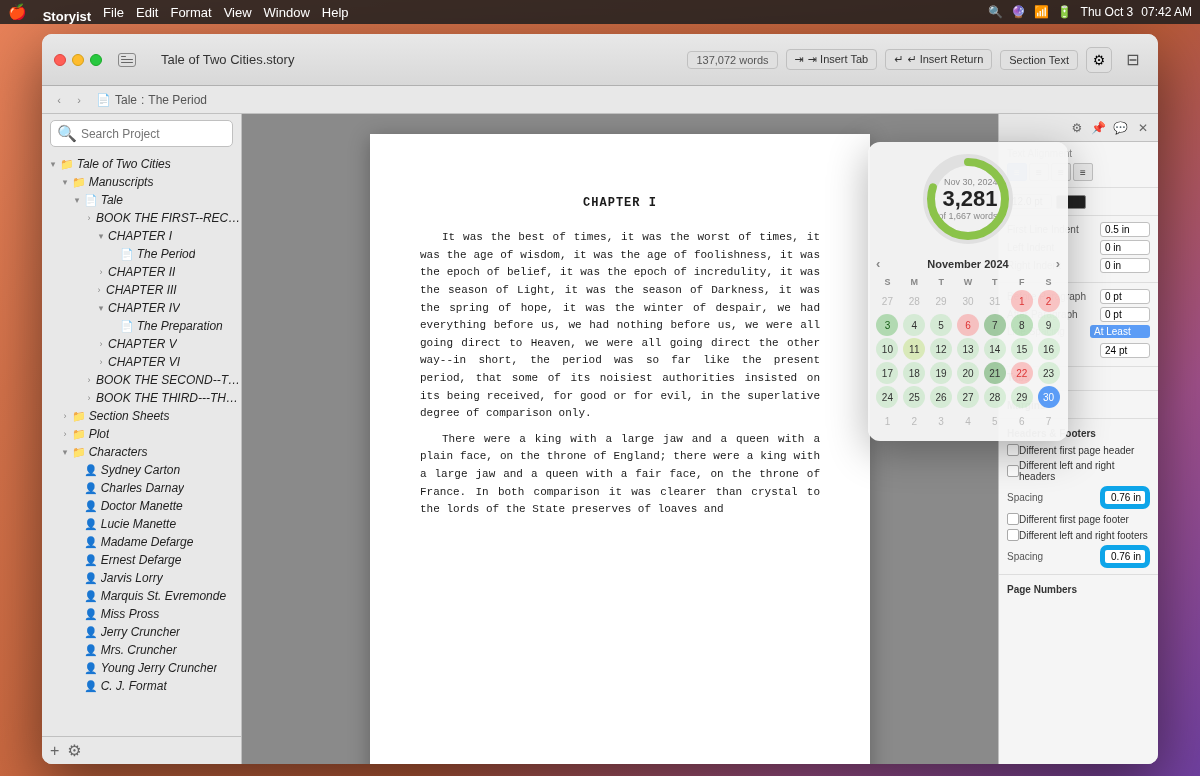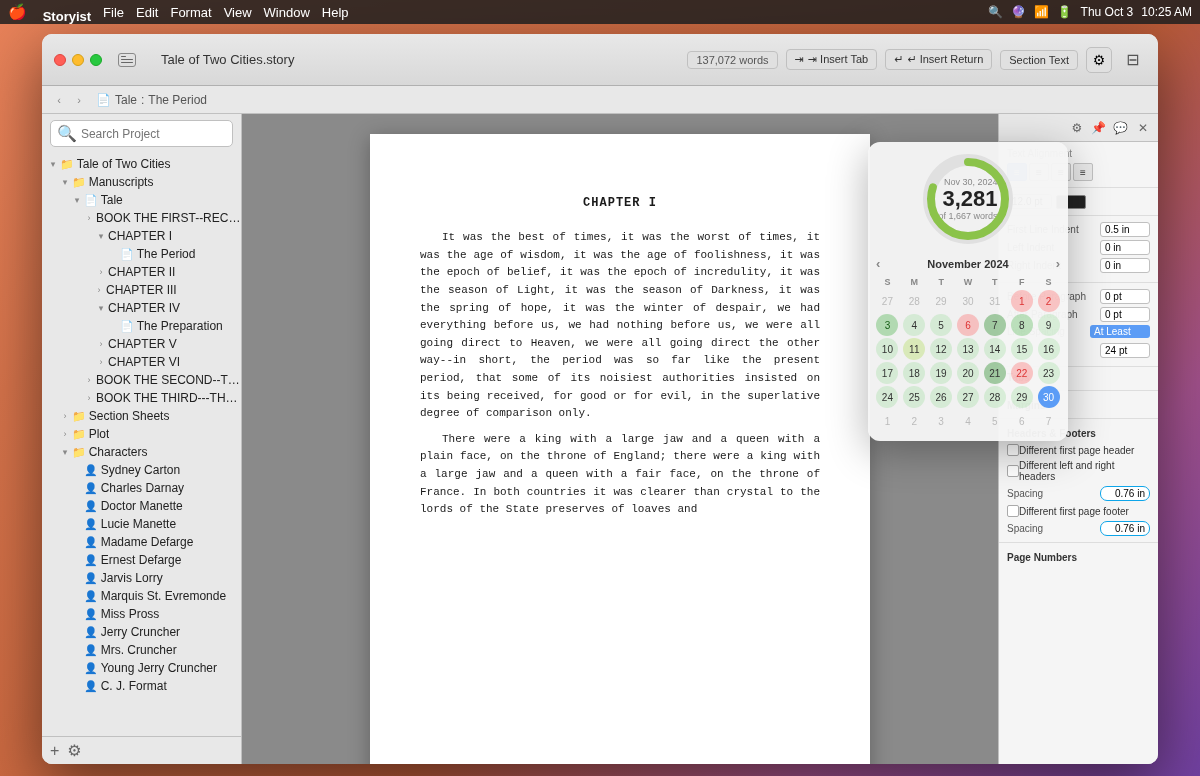--- a/index.html
+++ b/index.html
@@ -189,21 +189,21 @@
     }
     .disclosure {
       width: 14px; height: 14px;
       display: inline-flex; align-items: center; justify-content: center;
       font-size: 9px; color: #888; flex-shrink: 0;
     }
     .disclosure.open::before { content: '▾'; }
     .disclosure.closed::before { content: '›'; }
     .disclosure.none { visibility: hidden; }
     .tree-icon { margin-right: 3px; font-size: 11px; flex-shrink: 0; }
-    .tree-label { overflow: hidden; text-overflow: ellipsis; }
+    .tree-label { overflow: hidden; text-overflow: ellipsis; font-style: italic; }
 
     .sidebar-footer {
       height: 28px;
       border-top: 1px solid #c0c0c0;
       display: flex;
       align-items: center;
       padding: 0 8px;
       gap: 8px;
     }
     .sidebar-footer-btn {
@@ -313,21 +313,21 @@
     .section-title {
       font-size: 10px; font-weight: 600; color: #333;
       padding: 5px 8px 3px;
     }
     .spacing-row {
       display: flex; align-items: center; justify-content: space-between;
       padding: 2px 8px;
     }
     .spacing-label { font-size: 10px; color: #555; }
     .spacing-val {
-      background: white; border: 1px solid #0ea5e9; border-radius: 7px;
+      background: white; border: 5px solid #0ea5e9; border-radius: 7px;
       padding: 1px 4px; font-size: 10px; min-width: 50px; text-align: right;
     }
     .dropdown-val {
       background: #5b9cf6; color: white;
       border: none; border-radius: 3px;
       padding: 1px 4px; font-size: 10px; min-width: 60px;
     }
     .section-divider { height: 1px; background: #ddd; margin: 4px 0; }
 
     .checkbox-row {
@@ -426,21 +426,21 @@
     <span class="menu-item">View</span>
     <span class="menu-item">Window</span>
     <span class="menu-item">Help</span>
   </div>
   <div class="menubar-right">
     <span>🔍</span>
     <span>🔮</span>
     <span>📶</span>
     <span>🔋</span>
     <span>Thu Oct 3</span>
-    <span>10:25 AM</span>
+    <span>07:42 AM</span>
   </div>
 </div>
 
 <div style="margin: 8px; margin-top: 4px; height: 742px; position: relative;">
 <div class="window">
 
   <div class="titlebar">
     <div class="traffic-lights">
       <div class="traffic-light tl-close"></div>
       <div class="traffic-light tl-min"></div>
@@ -635,21 +635,21 @@
         <span class="sidebar-footer-btn">+</span>
         <span class="sidebar-footer-btn">⚙</span>
       </div>
     </div>
 
     <div class="main-content">
       <div class="page">
         <div class="page-chapter-title">CHAPTER I</div>
         <div class="page-text">
           <p>It was the best of times, it was the worst of times, it was the age of wisdom, it was the age of foolishness, it was the epoch of belief, it was the epoch of incredulity, it was the season of Light, it was the season of Darkness, it was the spring of hope, it was the winter of despair, we had everything before us, we had nothing before us, we were all going direct to Heaven, we were all going direct the other way--in short, the period was so far like the present period, that some of its noisiest authorities insisted on its being received, for good or for evil, in the superlative degree of comparison only.</p>
-          <p>There were a king with a large jaw and a queen with a plain face, on the throne of England; there were a king with a large jaw and a queen with a fair face, on the throne of France. In both countries it was clearer than crystal to the lords of the State preserves of loaves and</p>
+          <p>There were a king with a large jaw and a queen with a plain face, on the throne of England; there were a king with a large jaw and a queen with a fair face, on the throne of France. In both comparison it was clearer than crystal to the lords of the State preserves of loaves and</p>
         </div>
       </div>
     </div>
 
     <div class="right-panel">
       <div class="right-panel-header">
         <div class="right-panel-icon">⚙</div>
         <div class="right-panel-icon">📌</div>
         <div class="right-panel-icon">💬</div>
         <div class="right-panel-icon">✕</div>
@@ -721,20 +721,24 @@
       </div>
 
       <div class="spacing-row">
         <span class="spacing-label">Spacing</span>
         <span class="spacing-val">0.76 in</span>
       </div>
 
       <div class="checkbox-row">
         <div class="checkbox-box"></div>
         <span class="checkbox-label">Different first page footer</span>
+      </div>
+      <div class="checkbox-row">
+        <div class="checkbox-box"></div>
+        <span class="checkbox-label">Different left and right footers</span>
       </div>
 
       <div class="spacing-row">
         <span class="spacing-label">Spacing</span>
         <span class="spacing-val">0.76 in</span>
       </div>
 
       <div class="section-divider"></div>
       <div class="section-title">Page Numbers</div>
     </div>

